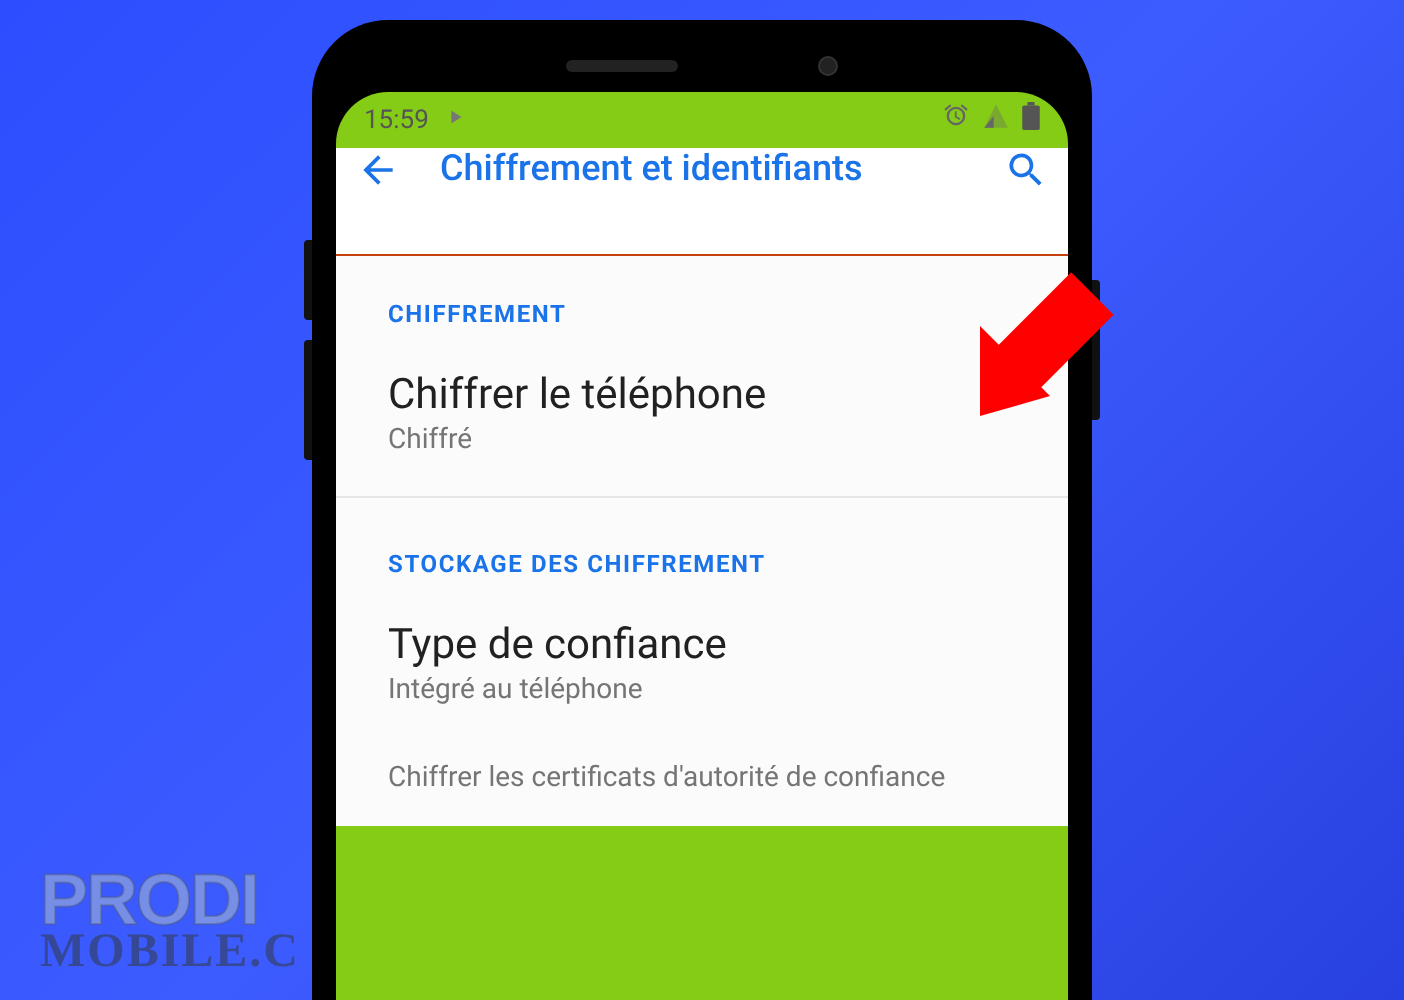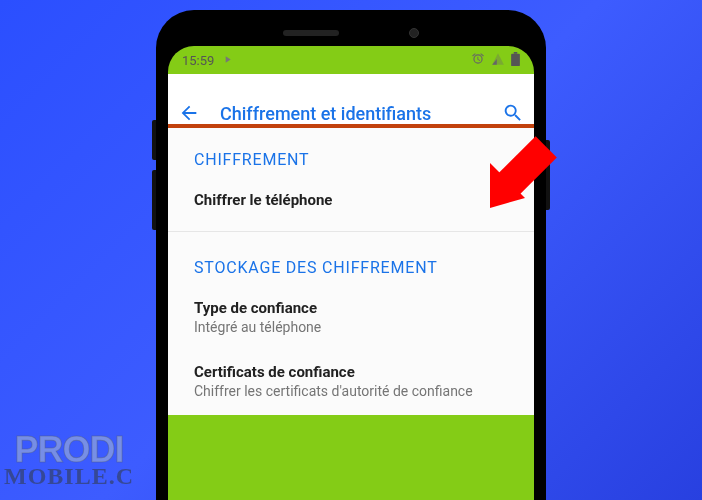--- a/index.html
+++ b/index.html
@@ -81,71 +81,70 @@
       padding: 0 14px;
       font-size: 13px;
       color: #555;
     }
     .status-left { display: flex; align-items: center; gap: 8px; }
     .status-right { display: flex; align-items: center; gap: 6px; }
     .app-bar {
       height: 54px;
       background: #fff;
       display: flex;
-      align-items: flex-end;
+      align-items: flex-start;
       padding: 0 10px;
       gap: 20px;
-      border-bottom: 4px solid #c2410c;
+      border-bottom: 1px solid #c2410c;
     }
     .back-btn { color: #1a73e8; display:flex; align-items:center; }
     .app-title {
       flex: 1;
       color: #1a73e8;
       font-size: 18px;
       font-weight: 500;
     }
     .search-btn { color: #1a73e8; display:flex; align-items:center; }
     .content {
       background: #fbfbfb;
     }
     .section-header {
       color: #1a73e8;
-      font-size: 16px;
-      font-weight: 400;
+      font-size: 12px;
+      font-weight: 700;
       letter-spacing: 0.8px;
       padding: 22px 20px 10px 26px;
     }
     .setting-item {
       padding: 12px 20px 16px 26px;
     }
     .setting-title {
       color: #212121;
-      font-size: 15px;
-      font-weight: 700;
+      font-size: 21px;
+      font-weight: 400;
       margin-bottom: 2px;
     }
     .setting-sub {
       color: #757575;
       font-size: 14px;
     }
     .divider { height: 1px; background: #e6e6e6; margin: 4px 0; }
     .arrow {
       position: absolute;
       top: 108px;
       right: 112px;
       pointer-events: none;
     }
     .watermark {
       position: absolute;
-      left: 4px;
+      left: 20px;
       bottom: 12px;
       font-family: Arial, sans-serif;
       color: rgba(180,190,210,0.55);
       line-height: 0.9;
-      text-align: center;
     }
     .watermark .line1 {
       font-size: 36px;
       font-weight: 900;
       letter-spacing: -1px;
       color: rgba(170,185,210,0.55);
       -webkit-text-stroke: 1px rgba(80,90,110,0.4);
     }
     .watermark .line2 {
       font-size: 24px;
@@ -208,29 +207,29 @@
         <svg width="22" height="22" viewBox="0 0 24 24">
             <path fill="#1a73e8" d="M15.5 14h-.8l-.3-.3a6.5 6.5 0 10-.7.7l.3.3v.8l5 5 1.5-1.5zm-6 0a4.5 4.5 0 114.5-4.5A4.5 4.5 0 019.5 14z"></path>
           </svg>
       </div>
     </div>
 
     <div class="content">
       <div class="section-header">CHIFFREMENT</div>
       <div class="setting-item">
         <div class="setting-title">Chiffrer le téléphone</div>
+        <div class="setting-sub">Chiffré</div>
       </div>
       <div class="divider"></div>
       <div class="section-header">STOCKAGE DES CHIFFREMENT</div>
       <div class="setting-item">
         <div class="setting-title">Type de confiance</div>
         <div class="setting-sub">Intégré au téléphone</div>
       </div>
       <div class="setting-item">
-        <div class="setting-title">Certificats de confiance</div>
         <div class="setting-sub">Chiffrer les certificats d'autorité de confiance</div>
       </div>
     </div>
   </div>
 </div>
 
 <div class="arrow">
   <svg width="120" height="120" viewBox="0 0 120 120">
     <g transform="rotate(0 60 60)">
       <polygon points="20,100 20,55 55,90" fill="#ff0000"></polygon>

